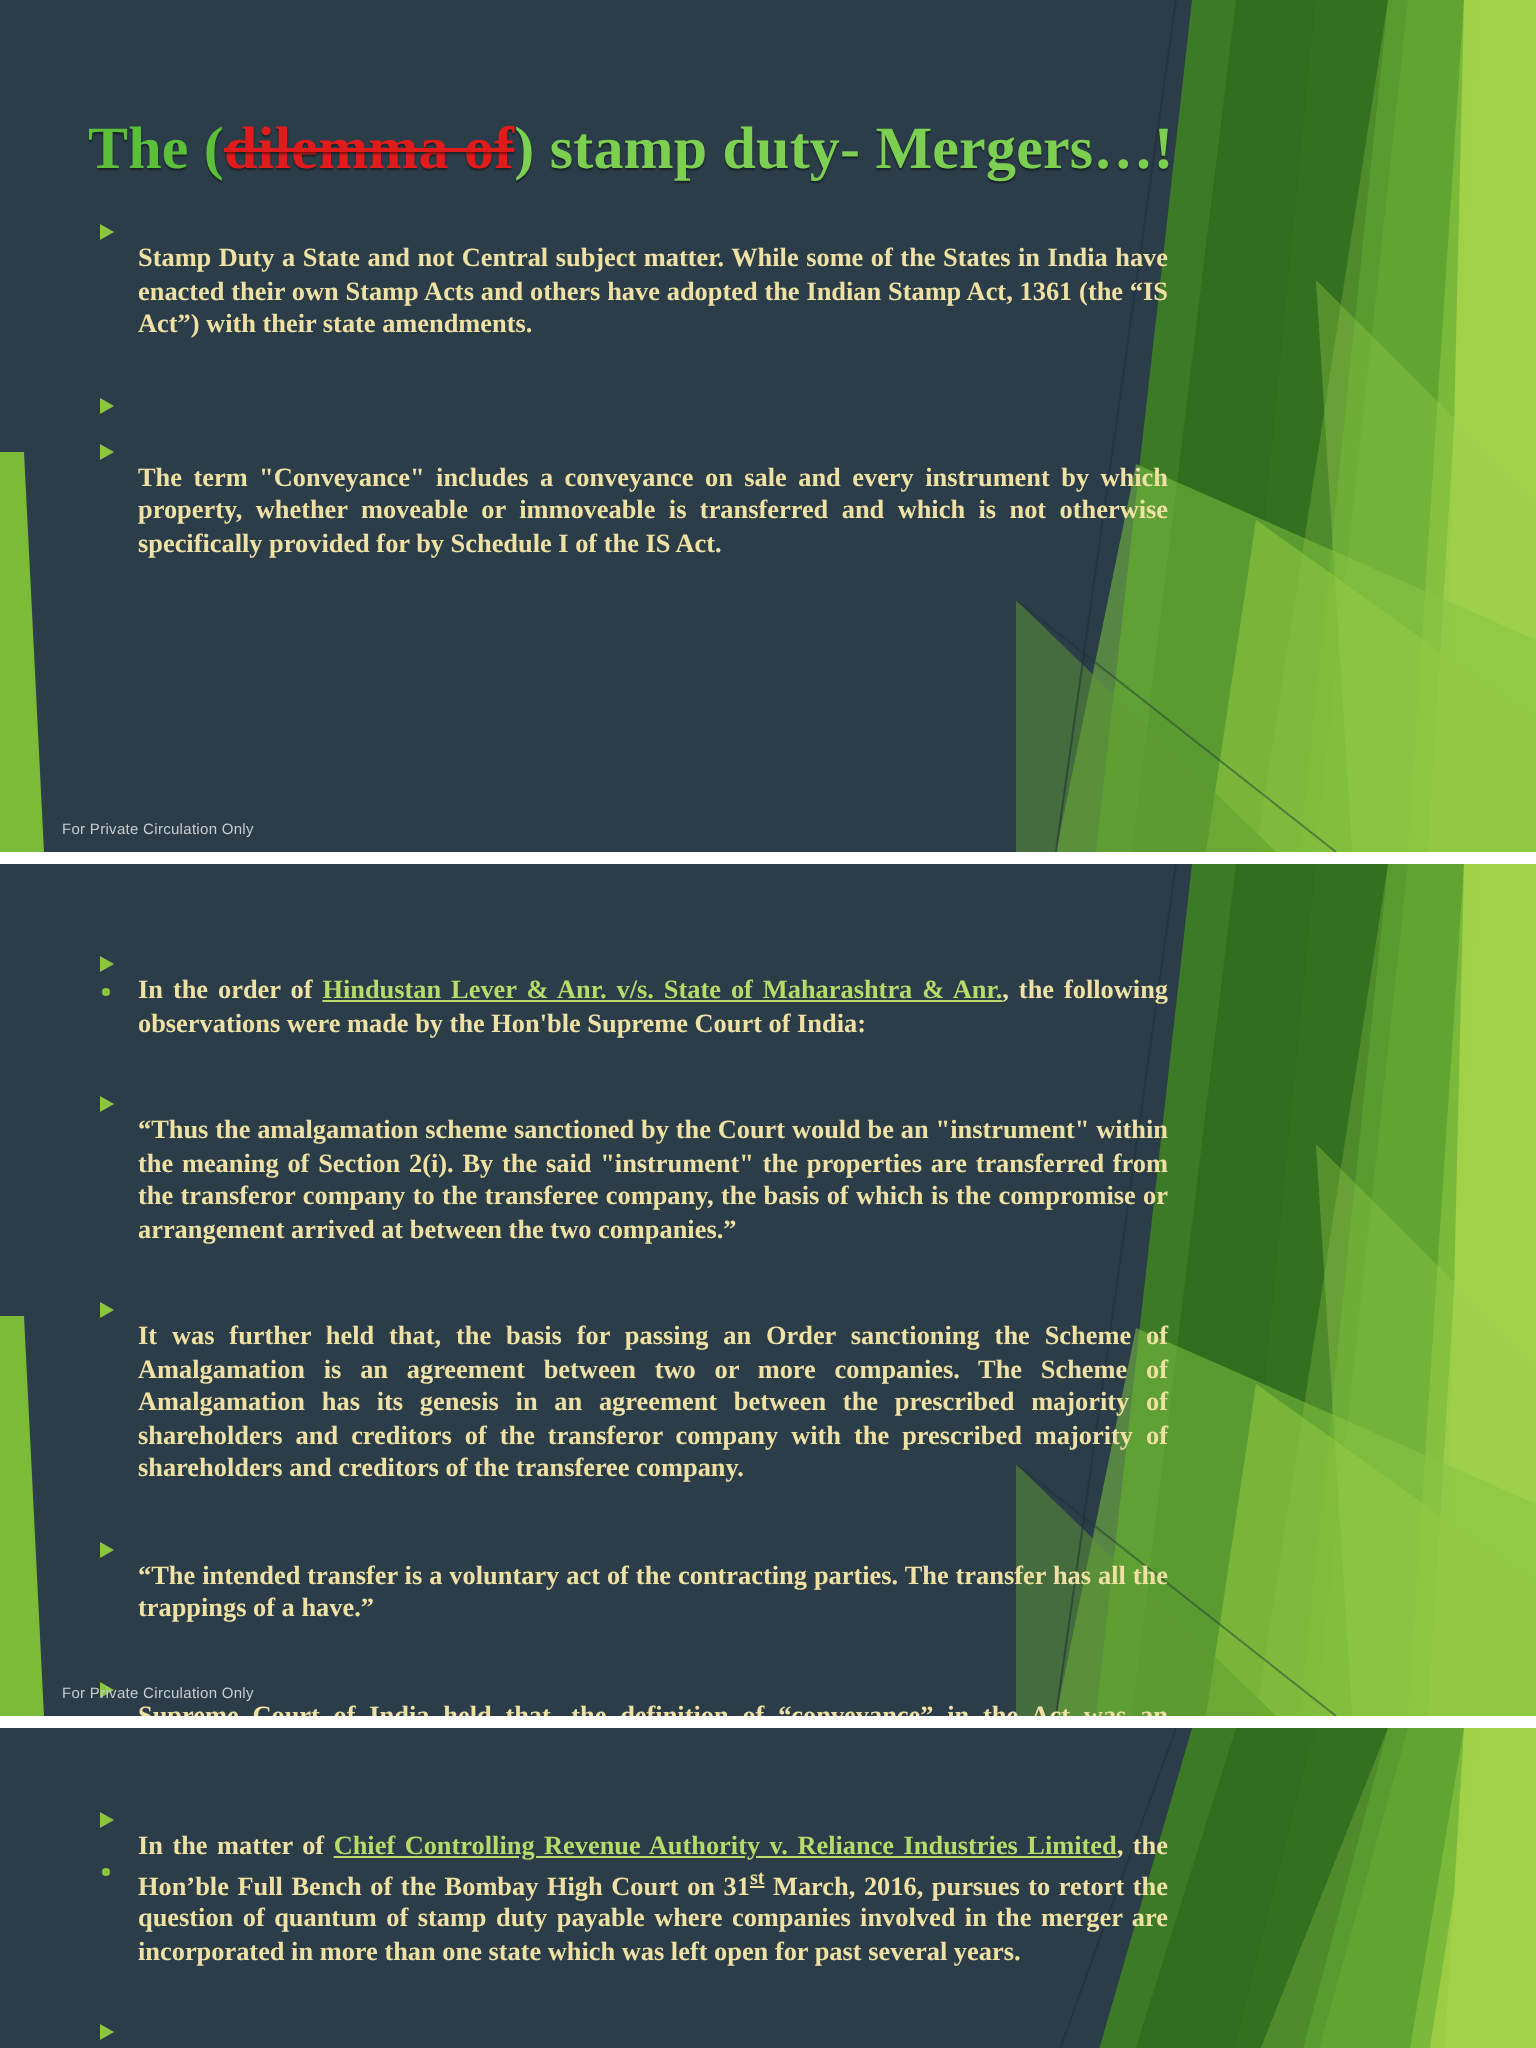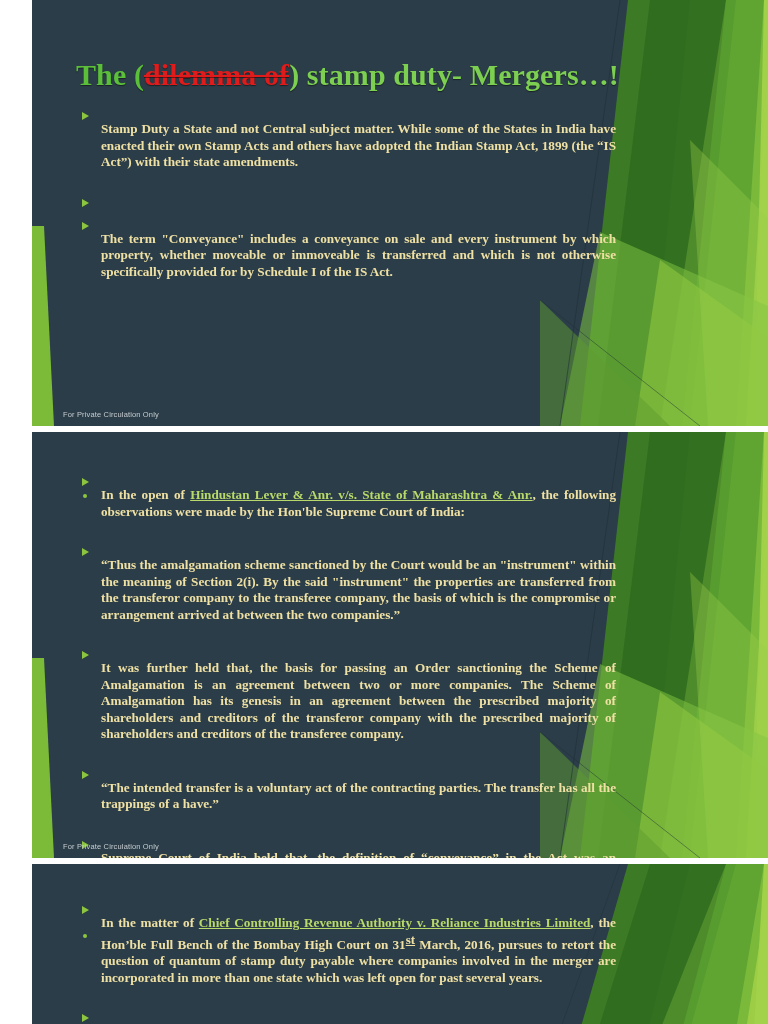--- a/index.html
+++ b/index.html
@@ -12,21 +12,20 @@
     height: 1024px;
     overflow: hidden;
     font-family: "Liberation Serif", "DejaVu Serif", serif;
   }
 
   .deck {
     width: 688px;
     height: 1024px;
     position: relative;
     background: #fdba74;
-    margin-left: 32px;
   }
 
   
   .slide {
     position: relative;
     width: 768px;
     background: #2b3d48;
     overflow: hidden;
   }
   .slide.s1 { height: 426px; }
@@ -127,21 +126,21 @@
     font-size: 13.2px;
     line-height: 16.4px;
     text-align: justify;
     text-justify: inter-word;
     font-weight: bold;
   }
   .para .lnk {
     color: #b9d96a;
     text-decoration: underline;
   }
-  .para sup { font-size: 13px; vertical-align: super; text-decoration: underline; }
+  .para sup { font-size: 10px; vertical-align: super; text-decoration: underline; }
 
   
   .footer {
     position: absolute;
     left: 31px;
     bottom: 7px;
     font-family: "Liberation Sans", "DejaVu Sans", sans-serif;
     font-size: 7.5px;
     letter-spacing: .15px;
     color: #c6ccd0;
@@ -182,21 +181,21 @@
     <h1 class="slide-title">
       <span class="title-seg-green">The (</span><span class="title-strike">dilemma of</span><span class="title-seg-green2">) stamp duty- Mergers…!</span>
     </h1>
 
     <div class="body-block">
 
       <div class="bullet-row">
         <div class="marker-col">
           <div class="tri"></div>
         </div>
-        <p class="para">Stamp Duty a State and not Central subject matter. While some of the States in India have enacted their own Stamp Acts and others have adopted the Indian Stamp Act, 1899 (the “IS Act”) with their state amendments.</p>
+        <p class="para">Stamp Duty a State and not Central subject matter. While some of the States in India have enacted their own Stamp Acts and others have adopted the Indian Stamp Act, 1361 (the “IS Act”) with their state amendments.</p>
       </div>
 
       <div class="bullet-row">
         <div class="marker-col">
           <div class="tri"></div>
         </div>
       </div>
 
       <div class="bullet-row">
         <div class="marker-col">
@@ -238,21 +237,21 @@
       </svg>
     </div>
 
     <div class="body-block">
 
       <div class="bullet-row">
         <div class="marker-col">
           <div class="tri"></div>
           <div class="subdot" style="top:20px;"></div>
         </div>
-        <p class="para"><span>In the open of </span><span class="lnk">Hindustan Lever &amp; Anr. v/s. State of Maharashtra &amp; Anr.</span><span>, the following observations were made by the Hon'ble Supreme Court of India:</span></p>
+        <p class="para"><span>In the order of </span><span class="lnk">Hindustan Lever &amp; Anr. v/s. State of Maharashtra &amp; Anr.</span><span>, the following observations were made by the Hon'ble Supreme Court of India:</span></p>
       </div>
 
       <div class="bullet-row">
         <div class="marker-col">
           <div class="tri"></div>
         </div>
         <p class="para">“Thus the amalgamation scheme sanctioned by the Court would be an "instrument" within the meaning of Section 2(i). By the said "instrument" the properties are transferred from the transferor company to the transferee company, the basis of which is the compromise or arrangement arrived at between the two companies.”</p>
       </div>
 
       <div class="bullet-row">

